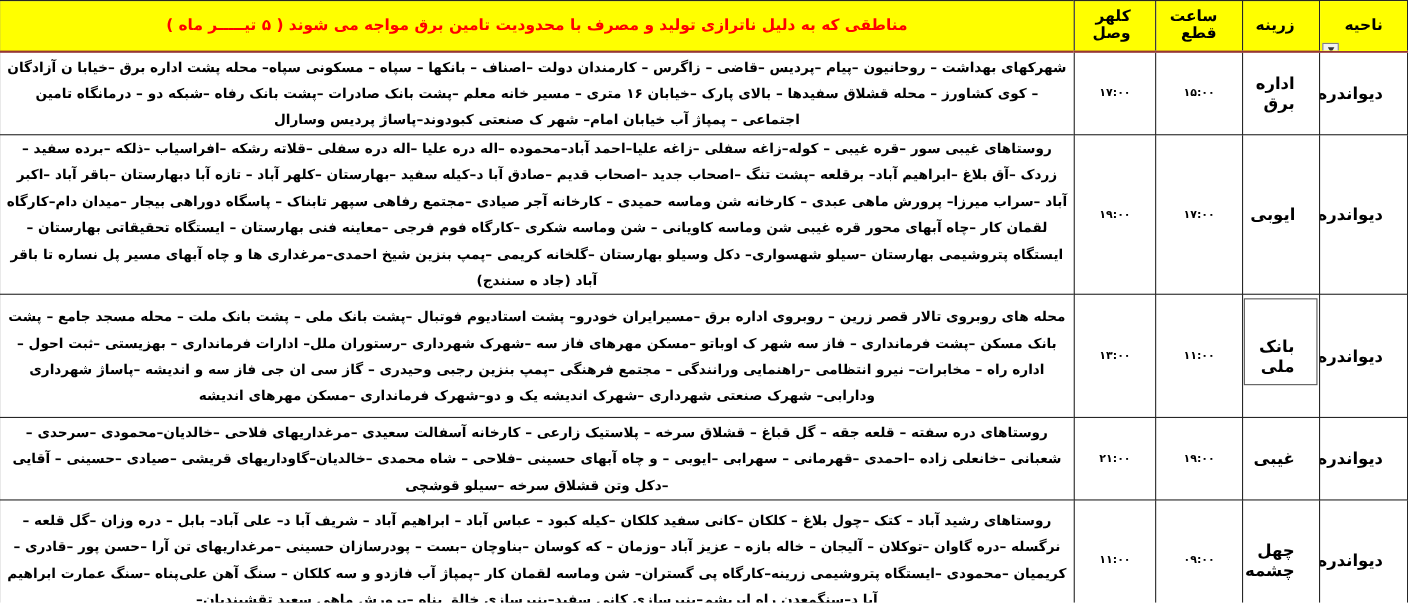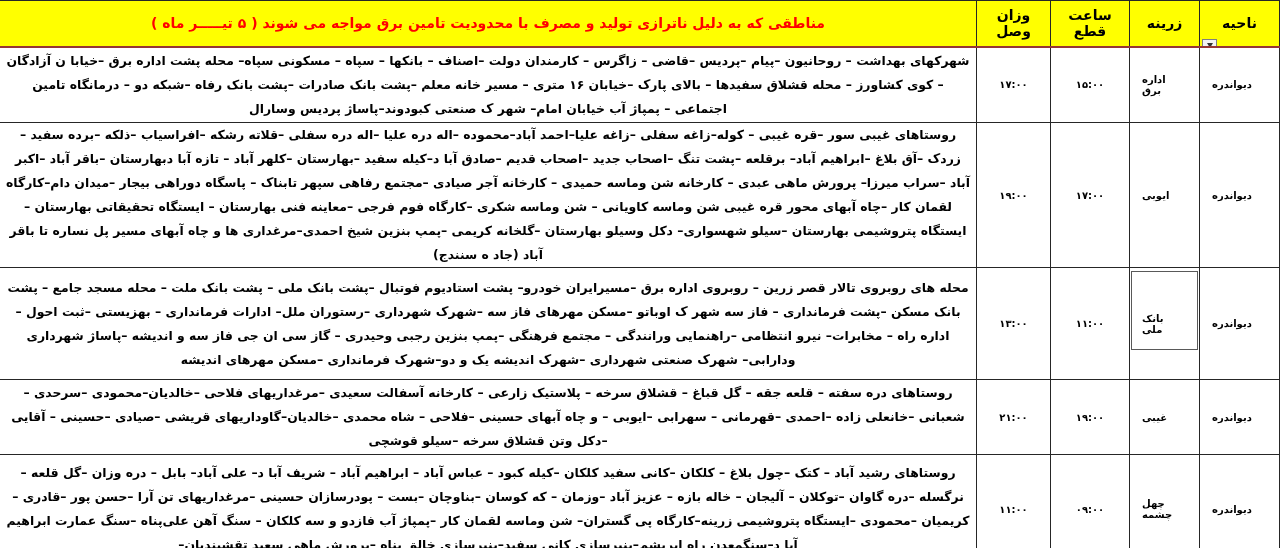--- a/index.html
+++ b/index.html
@@ -1,26 +1,26 @@
 <!DOCTYPE html>
 <html lang="fa" dir="rtl"><head>
 <meta charset="utf-8">
 <style>
   html,body{margin:0;padding:0;background:#fff;}
   body{font-family:"DejaVu Sans","Liberation Sans",sans-serif;}
   .sheet{width:1280px;height:548px;overflow:hidden;background:#fff;direction:rtl;}
   table{border-collapse:collapse;table-layout:fixed;width:1280px;height:548px;direction:rtl;}
-  td,th{border:1px solid #262626;padding:0 12px;overflow:hidden;font-weight:bold;color:#000;vertical-align:middle;}
+  td,th{border:1px solid #262626;padding:0 22px;overflow:hidden;font-weight:bold;color:#000;vertical-align:middle;}
   
   tr.header td, tr.header th{background:#FFFF00;text-align:center;font-size:14px;}
   tr.header{height:46px;}
   tr.header td{border-bottom:2px solid #963634;}
   .title-cell{color:#FF0000;font-size:13.5px;letter-spacing:0;}
   .time-cell{font-size:10px;text-align:center;}
-  .feeder-cell,.region-cell{font-size:10px;text-align:left;margin-top:37px;}
+  .feeder-cell,.region-cell{font-size:15px;text-align:left;margin-top:37px;}
   
   .areas-cell{font-size:12.4px;line-height:24px;text-align:center;direction:rtl;padding:0 6px;}
   
   tr.r1{height:76px;} tr.r2{height:130px;} tr.r3{height:112px;} tr.r4{height:75px;} tr.r5{height:109px;}
   
   td.selected{position:relative;}
   td.selected::after{content:"";position:absolute;left:1px;right:1px;top:3px;bottom:29px;border:1px solid #595959;pointer-events:none;}
   
   .hdr-region{position:relative;}
   .filter-btn{position:absolute;left:2px;bottom:-6px;width:15px;height:13px;background:#f2f2f2;border:1px solid #7f7f7f;display:flex;align-items:center;justify-content:center;box-sizing:border-box;}
@@ -42,21 +42,21 @@
     <tbody>
         <tr class="header">
       <td class="hdr-region">
         <span>ناحیه</span>
         <span class="filter-btn">
               <span class="arrow"></span>
             </span>
       </td>
       <td><span>زرینه</span></td>
       <td><span>ساعت قطع</span></td>
-      <td><span>وزان وصل</span></td>
+      <td><span>کلهر وصل</span></td>
       <td class="title-cell">مناطقی که به دلیل ناترازی تولید و مصرف با محدودیت تامین برق مواجه می شوند ( ۵ تیـــــر ماه )</td>
     </tr>
 
     <tr class="r1">
       <td class="region-cell">دیواندره</td>
       <td class="feeder-cell">اداره برق</td>
       <td class="time-cell">۱۵:۰۰</td>
       <td class="time-cell">۱۷:۰۰</td>
       <td class="areas-cell">شهرکهای بهداشت – روحانیون –پیام –پردیس –قاضی – زاگرس – کارمندان دولت –اصناف – بانکها – سپاه – مسکونی سپاه– محله پشت اداره برق –خیابا ن آزادگان – کوی کشاورز – محله قشلاق سفیدها – بالای پارک –خیابان ۱۶ متری – مسیر خانه معلم –پشت بانک صادرات –پشت بانک رفاه –شبکه دو – درمانگاه تامین اجتماعی – پمپاژ آب خیابان امام– شهر ک صنعتی کبودوند–پاساژ پردیس وسارال</td>
     </tr>

